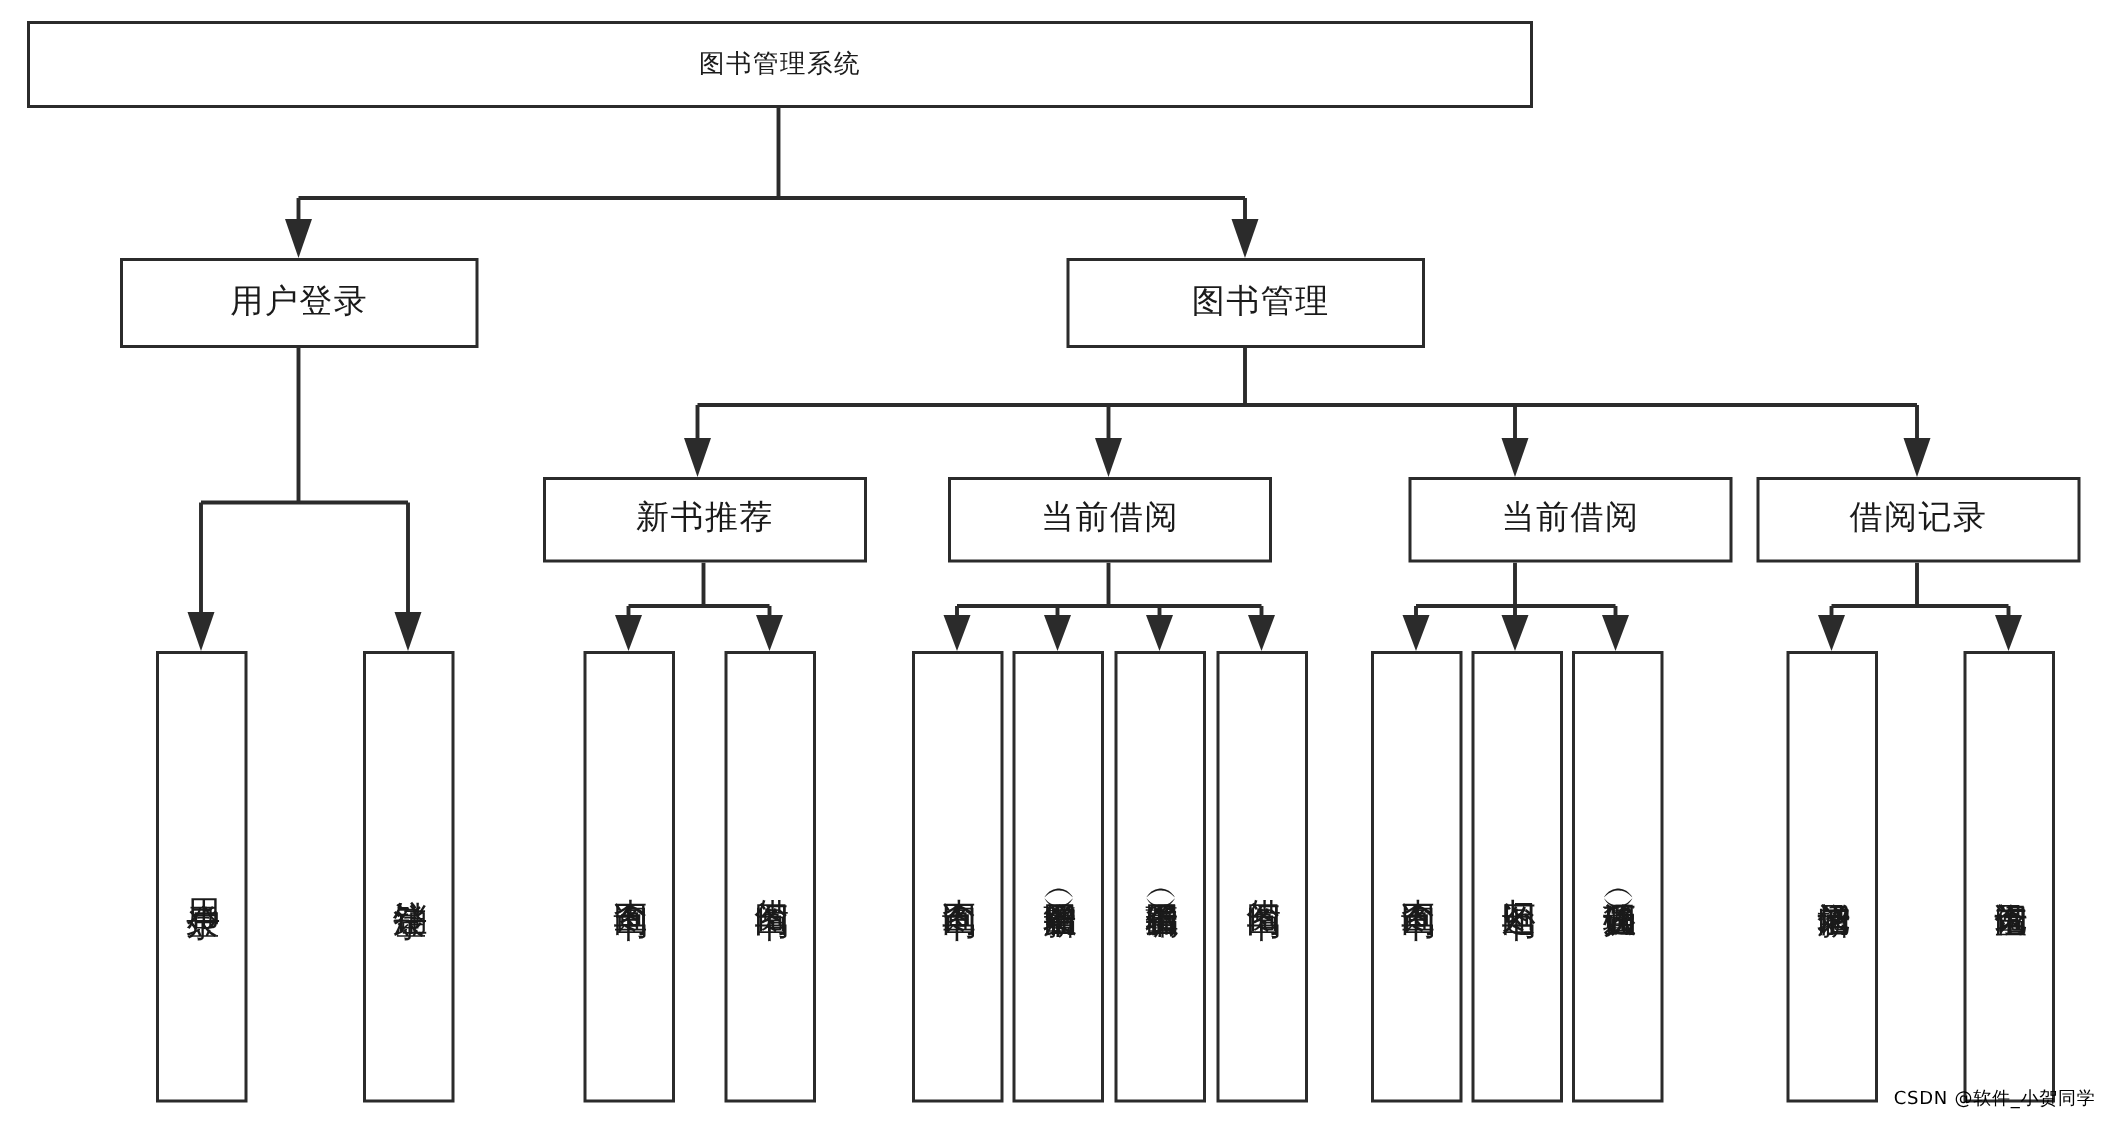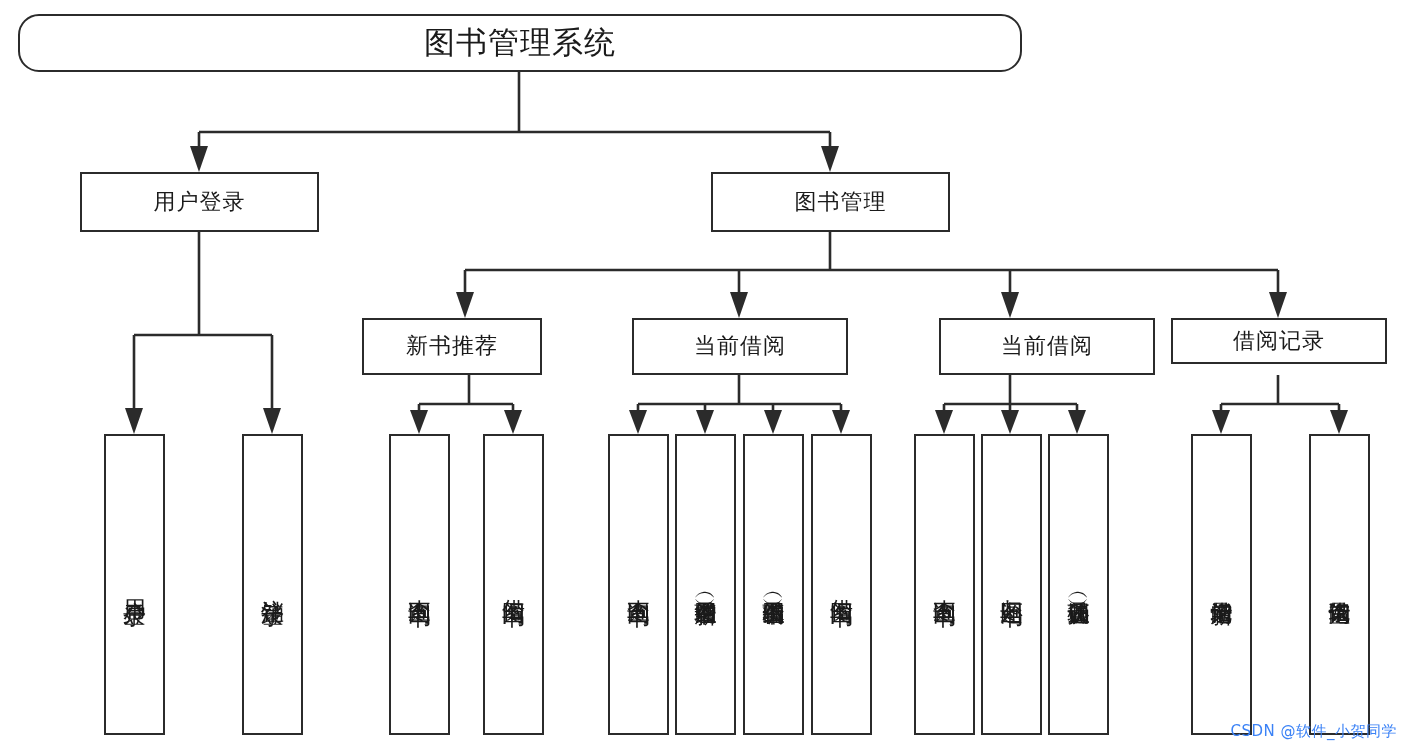--- a/index.html
+++ b/index.html
@@ -27,22 +27,21 @@
     justify-content: center;
     color: #1a1a1a;
   }
   .node-h {
     font-size: 22px;
     letter-spacing: 1px;
     line-height: 1.2;
     white-space: nowrap;
   }
   .node-root {
-    font-size: 31px;
-    border-radius: 21px;
+    font-size: 17px;
   }
   .node-v {
     writing-mode: vertical-rl;
     text-orientation: upright;
     font-size: 23px;
     line-height: 1.18;
     letter-spacing: 2px;
     text-align: center;
     white-space: nowrap;
     padding: 2px 0;
@@ -65,22 +64,22 @@
     stroke-width: 2.6;
     fill: none;
   }
   .arw {
     fill: #2b2b2b;
   }
   .watermark {
     position: absolute;
     right: 8px;
     bottom: 6px;
-    font-size: 15px;
-    color: #3b82f6;
+    font-size: 12px;
+    color: #000000;
     white-space: nowrap;
     letter-spacing: 0.5px;
   }
 </style>
 </head>
 <body>
 
 <div id="canvas">
 
   <svg class="links" viewBox="0 0 1405 747">
@@ -149,30 +148,30 @@
     <span>图书管理系统</span>
   </div>
 
   <div class="node node-h" style="left:80px; top:172px; width:239px; height:60px;">
     <span>用户登录</span>
   </div>
   <div class="node node-h" style="left:711px; top:172px; width:239px; height:60px;padding-left:20px;">
     <span>图书管理</span>
   </div>
 
-  <div class="node node-h" style="left:362px; top:318px; width:180px; height:57px;">
+  <div class="node node-h" style="left:362px; top:318px; width:216px; height:57px;">
     <span>新书推荐</span>
   </div>
   <div class="node node-h" style="left:632px; top:318px; width:216px; height:57px;">
     <span>当前借阅</span>
   </div>
   <div class="node node-h" style="left:903px; top:318px; width:216px; height:57px;margin-left:36px;">
     <span>当前借阅</span>
   </div>
-  <div class="node node-h" style="left:1171px; top:318px; width:216px; height:46px;">
+  <div class="node node-h" style="left:1171px; top:318px; width:216px; height:57px;">
     <span>借阅记录</span>
   </div>
 
   <div class="node node-v" style="left:104px; top:434px; width:61px; height:301px;">
     <span>用户登录</span>
   </div>
   <div class="node node-v" style="left:242px; top:434px; width:61px; height:301px;">
     <span>注销登录</span>
   </div>
 

